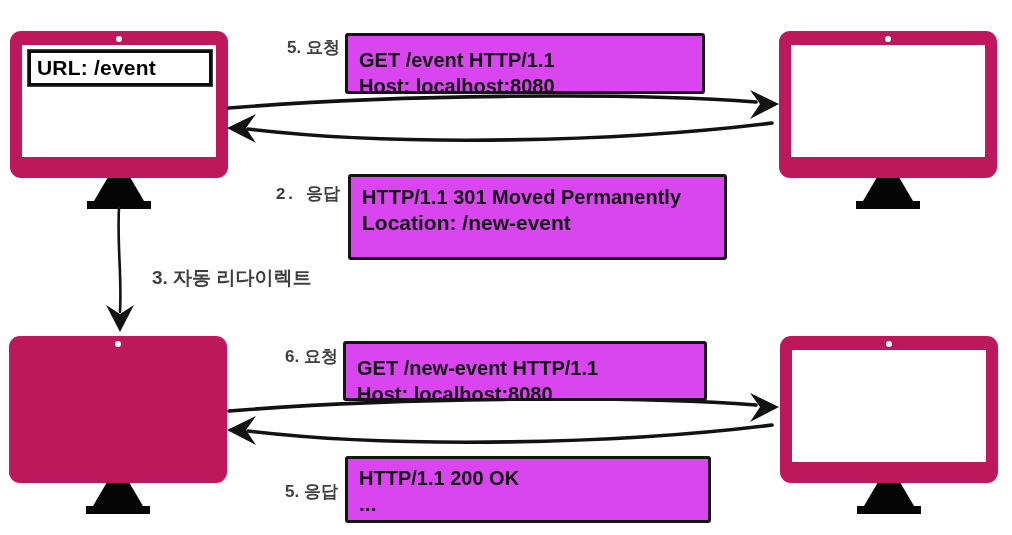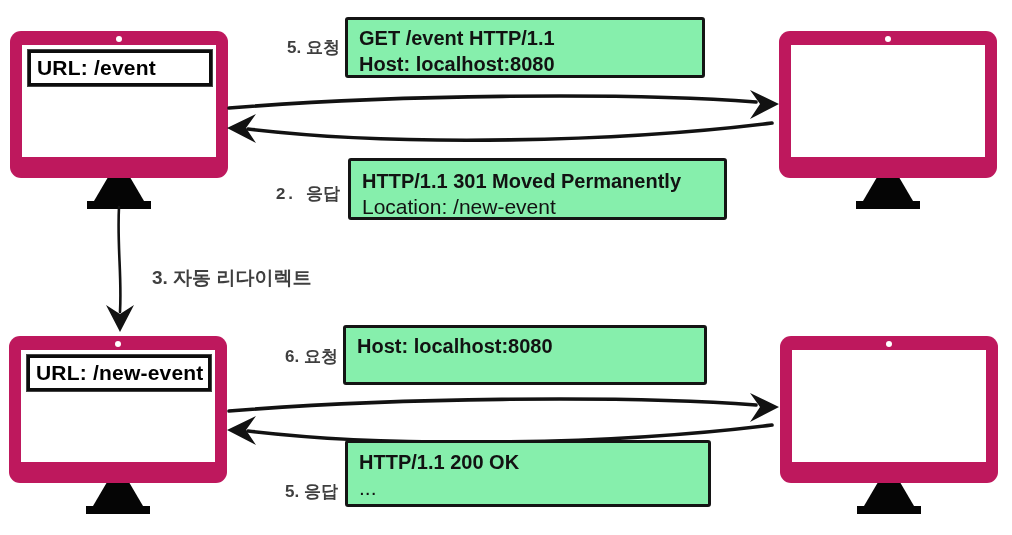--- a/index.html
+++ b/index.html
@@ -9,24 +9,24 @@
   
   .monitor { position:absolute; width:218px; }
   .bezel { position:relative; width:218px; height:147px; background:#be185d; border-radius:11px; }
   .camera-dot { position:absolute; top:5px; left:50%; margin-left:-3px; width:6px; height:6px; background:#ffffff; border-radius:50%; }
   .screen { position:absolute; left:12px; right:12px; top:14px; bottom:21px; background:#ffffff; }
   .url-bar { position:absolute; left:6px; top:5px; right:4px; height:36px; border:3px solid #0d0d0d; outline:1px solid #444; background:#fff; display:flex; align-items:center; padding-left:6px; font-size:21px; font-weight:700; color:#000; letter-spacing:0.2px; white-space:nowrap; }
   .stand-neck { width:50px; height:23px; margin:0 auto; background:#050505; clip-path:polygon(27% 0, 73% 0, 100% 100%, 0% 100%); }
   .stand-base { width:64px; height:8px; margin:0 auto; background:#050505; }
 
   
-  .msg-box { position:absolute; background:#86efac; border:3.5px solid #141414; border-radius:3px; padding:5px 11px 4px 11px; color:#121212; }
+  .msg-box { position:absolute; background:#d946ef; border:3.5px solid #141414; border-radius:3px; padding:11px 11px 4px 11px; color:#121212;margin-top:16px; }
   .msg-line { font-size:20px; font-weight:600; line-height:26px; white-space:nowrap; }
   .msg-line .hv { font-weight:800; }
-  .msg-line.hv-line { font-weight:400; font-size:21px; }
+  .msg-line.hv-line { font-weight:700; font-size:21px; }
 
   
   .step-label { position:absolute; font-size:17px; font-weight:700; color:#3f3f3f; white-space:nowrap; }
   .step-label.right { width:72px; text-align:right; }
 
   
   svg.arrows { position:absolute; left:0; top:0; pointer-events:none; }
   .arrow-line { fill:none; stroke:#121212; stroke-width:3.6; stroke-linecap:round; }
   .arrow-line.thin { stroke-width:2.6; }
   .arrow-head { fill:#121212; stroke:none; }
@@ -54,25 +54,20 @@
       <div class="camera-dot"></div>
       <div class="screen"></div>
     </div>
     <div class="stand-neck"></div>
     <div class="stand-base"></div>
   </div>
 
   <div class="monitor" style="left:9px; top:336px;">
     <div class="bezel">
       <div class="camera-dot"></div>
-      <div class="screen">
-        <div class="url-bar">
-          <span>URL: /new-event</span>
-        </div>
-      </div>
     </div>
     <div class="stand-neck"></div>
     <div class="stand-base"></div>
   </div>
 
   <div class="monitor" style="left:780px; top:336px;">
     <div class="bezel">
       <div class="camera-dot"></div>
       <div class="screen"></div>
     </div>
@@ -106,30 +101,33 @@
 
   <div class="msg-box" style="left:345px; top:17px; width:360px; height:61px;">
     <div class="msg-line">
       <span>GET /event HTTP/1.1</span>
     </div>
     <div class="msg-line">
       <span>Host: localhost:8080</span>
     </div>
   </div>
 
-  <div class="msg-box" style="left:348px; top:158px; width:379px; height:62px; padding-top:7px;">
+  <div class="msg-box" style="left:348px; top:158px; width:379px; height:86px; padding-top:7px;">
     <div class="msg-line">
       <span>HTTP/1.1 </span><span class="hv">301</span><span> Moved Permanently</span>
     </div>
     <div class="msg-line hv-line">
       <span>Location: /new-event</span>
     </div>
   </div>
 
   <div class="msg-box" style="left:343px; top:325px; width:364px; height:60px;">
+    <div class="msg-line">
+      <span>GET </span><span class="hv">/new-event</span><span> HTTP/1.1</span>
+    </div>
     <div class="msg-line">
       <span>Host: localhost:8080</span>
     </div>
   </div>
 
   <div class="msg-box" style="left:345px; top:440px; width:366px; height:67px; padding-top:6px;">
     <div class="msg-line">
       <span>HTTP/1.1 </span><span class="hv">200</span><span> OK</span>
     </div>
     <div class="msg-line hv-line">

